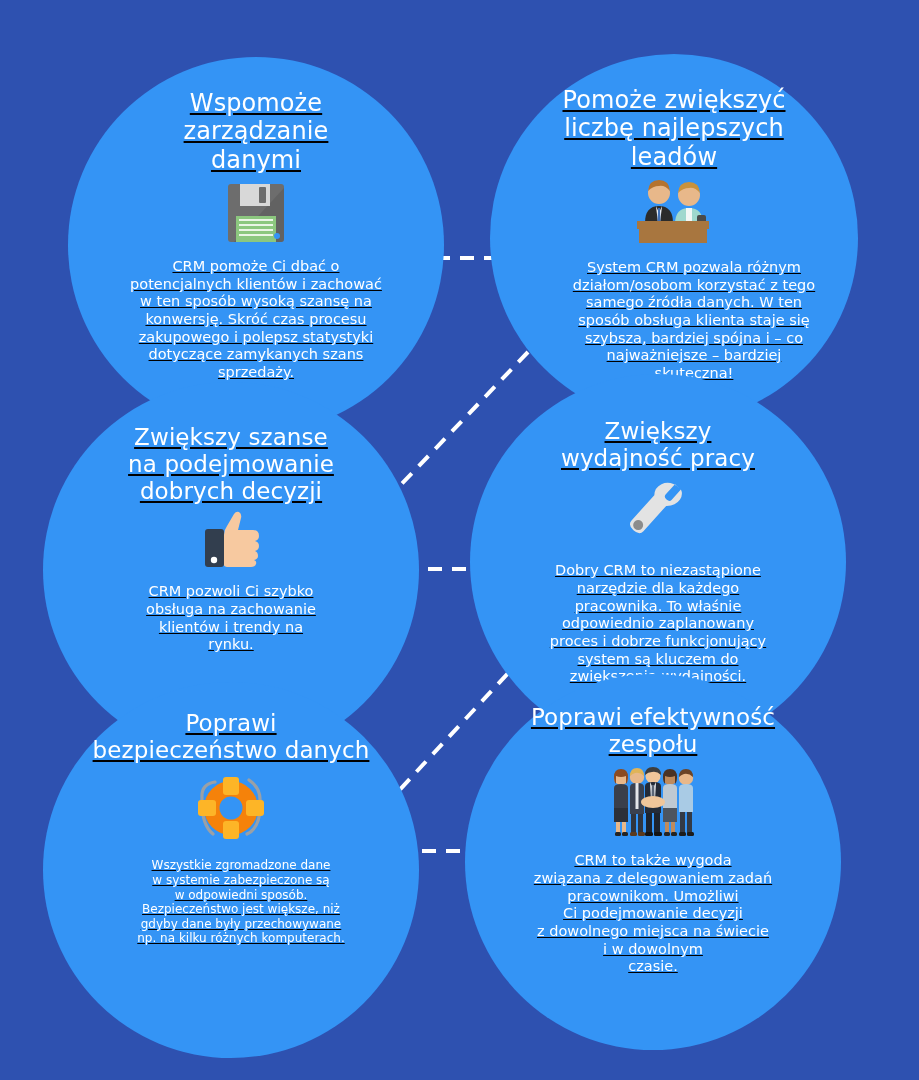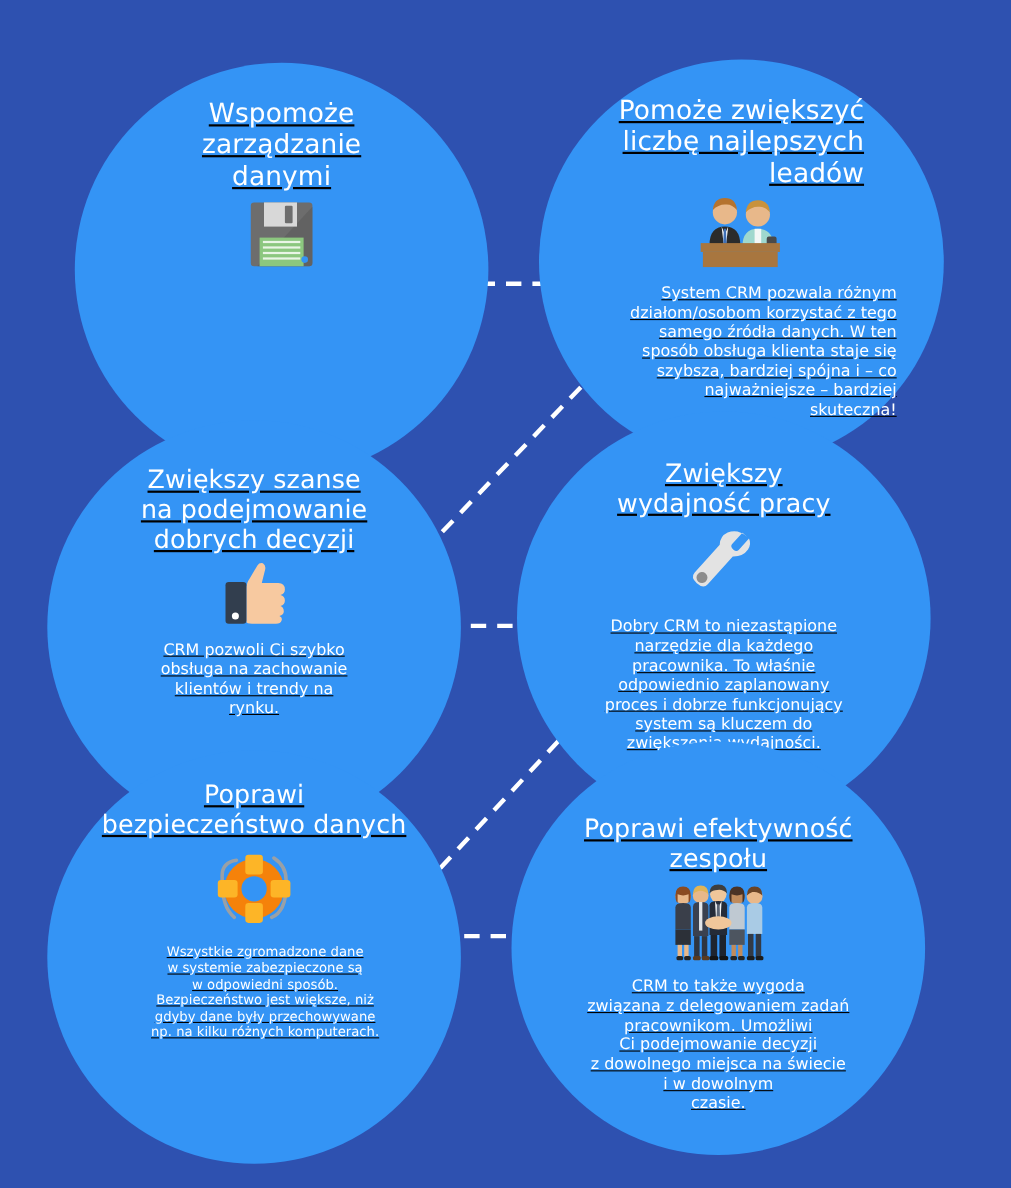--- a/index.html
+++ b/index.html
@@ -64,21 +64,21 @@
     white-space: pre-line;
     font-weight: 400;
   }
 
   
   #node-1 { left: 68px;  top: 57px;  width: 376px; height: 376px; padding-top: 32px; }
   #node-2 { left: 490px; top: 54px;  width: 368px; height: 368px; padding-top: 32px; }
   #node-3 { left: 43px;  top: 382px; width: 376px; height: 376px; padding-top: 42px; }
   #node-4 { left: 470px; top: 374px; width: 376px; height: 376px; padding-top: 44px; }
   #node-5 { left: 43px;  top: 682px; width: 376px; height: 376px; padding-top: 28px; }
-  #node-6 { left: 465px; top: 674px; width: 376px; height: 376px; padding-top: 30px; justify-content: center; }
+  #node-6 { left: 465px; top: 674px; width: 376px; height: 376px; padding-top: 30px; }
 
   #node-1 .node-title { font-size: 24px; }
   #node-2 .node-title { font-size: 24px; }
   #node-3 .node-title { font-size: 23px; }
   #node-4 .node-title { font-size: 23px; }
   #node-5 .node-title { font-size: 23px; }
   #node-6 .node-title { font-size: 23px; }
 
   #node-1 .node-body { font-size: 14.5px; }
   #node-2 .node-body { font-size: 14.5px; margin-left: 40px; }
@@ -90,21 +90,21 @@
   #node-1 .node-icon { margin: 8px 0 14px; }
   #node-2 .node-icon { margin: 6px 0 16px; }
   #node-3 .node-icon { margin: 6px 0 14px; }
   #node-4 .node-icon { margin: 6px 0 16px; }
   #node-5 .node-icon { margin: 8px 0 14px; }
   #node-6 .node-icon { margin: 8px 0 14px; }
 
   #node-3 .node-inner { width: 74%; }
   #node-5 .node-inner { width: 88%; }
   #node-6 .node-inner { width: 86%; }
-  #node-2 .node-inner { width: 80%; text-align: right; }
+  #node-2 .node-inner { width: 80%; }
   #node-4 .node-inner { width: 74%; }
 </style>
 </head>
 <body>
 
 <div id="stage">
 
   <svg class="connectors" viewBox="0 0 919 1080" width="919" height="1080">
     <line x1="436" y1="258" x2="512" y2="258" stroke="#FFFFFF" stroke-width="4" stroke-dasharray="14 10" stroke-linecap="butt"></line>
     <line x1="528" y1="352" x2="392" y2="494" stroke="#FFFFFF" stroke-width="4" stroke-dasharray="14 10" stroke-linecap="butt"></line>
@@ -125,20 +125,27 @@
           <rect x="14" y="2" width="30" height="22" fill="#D8D8D8"></rect>
           <rect x="33" y="5" width="7" height="16" rx="1" fill="#6D6D6D"></rect>
           <rect x="10" y="34" width="40" height="26" fill="#8CC77F"></rect>
           <rect x="13" y="37" width="34" height="2" fill="#EAF5E6"></rect>
           <rect x="13" y="42" width="34" height="2" fill="#EAF5E6"></rect>
           <rect x="13" y="47" width="34" height="2" fill="#EAF5E6"></rect>
           <rect x="13" y="52" width="34" height="2" fill="#EAF5E6"></rect>
           <circle cx="51" cy="54" r="3" fill="#3494F5"></circle>
         </svg>
       </div>
+      <div class="node-body">CRM pomoże Ci dbać o
+potencjalnych klientów i zachować
+w ten sposób wysoką szansę na
+konwersję. Skróć czas procesu
+zakupowego i polepsz statystyki
+dotyczące zamykanych szans
+sprzedaży.</div>
     </div>
   </div>
 
   <div class="node" id="node-2">
     <div class="node-inner">
       <div class="node-title">Pomoże zwiększyć
 liczbę najlepszych
 leadów</div>
       <div class="node-icon">
         <svg width="86" height="66" viewBox="0 0 86 66">

